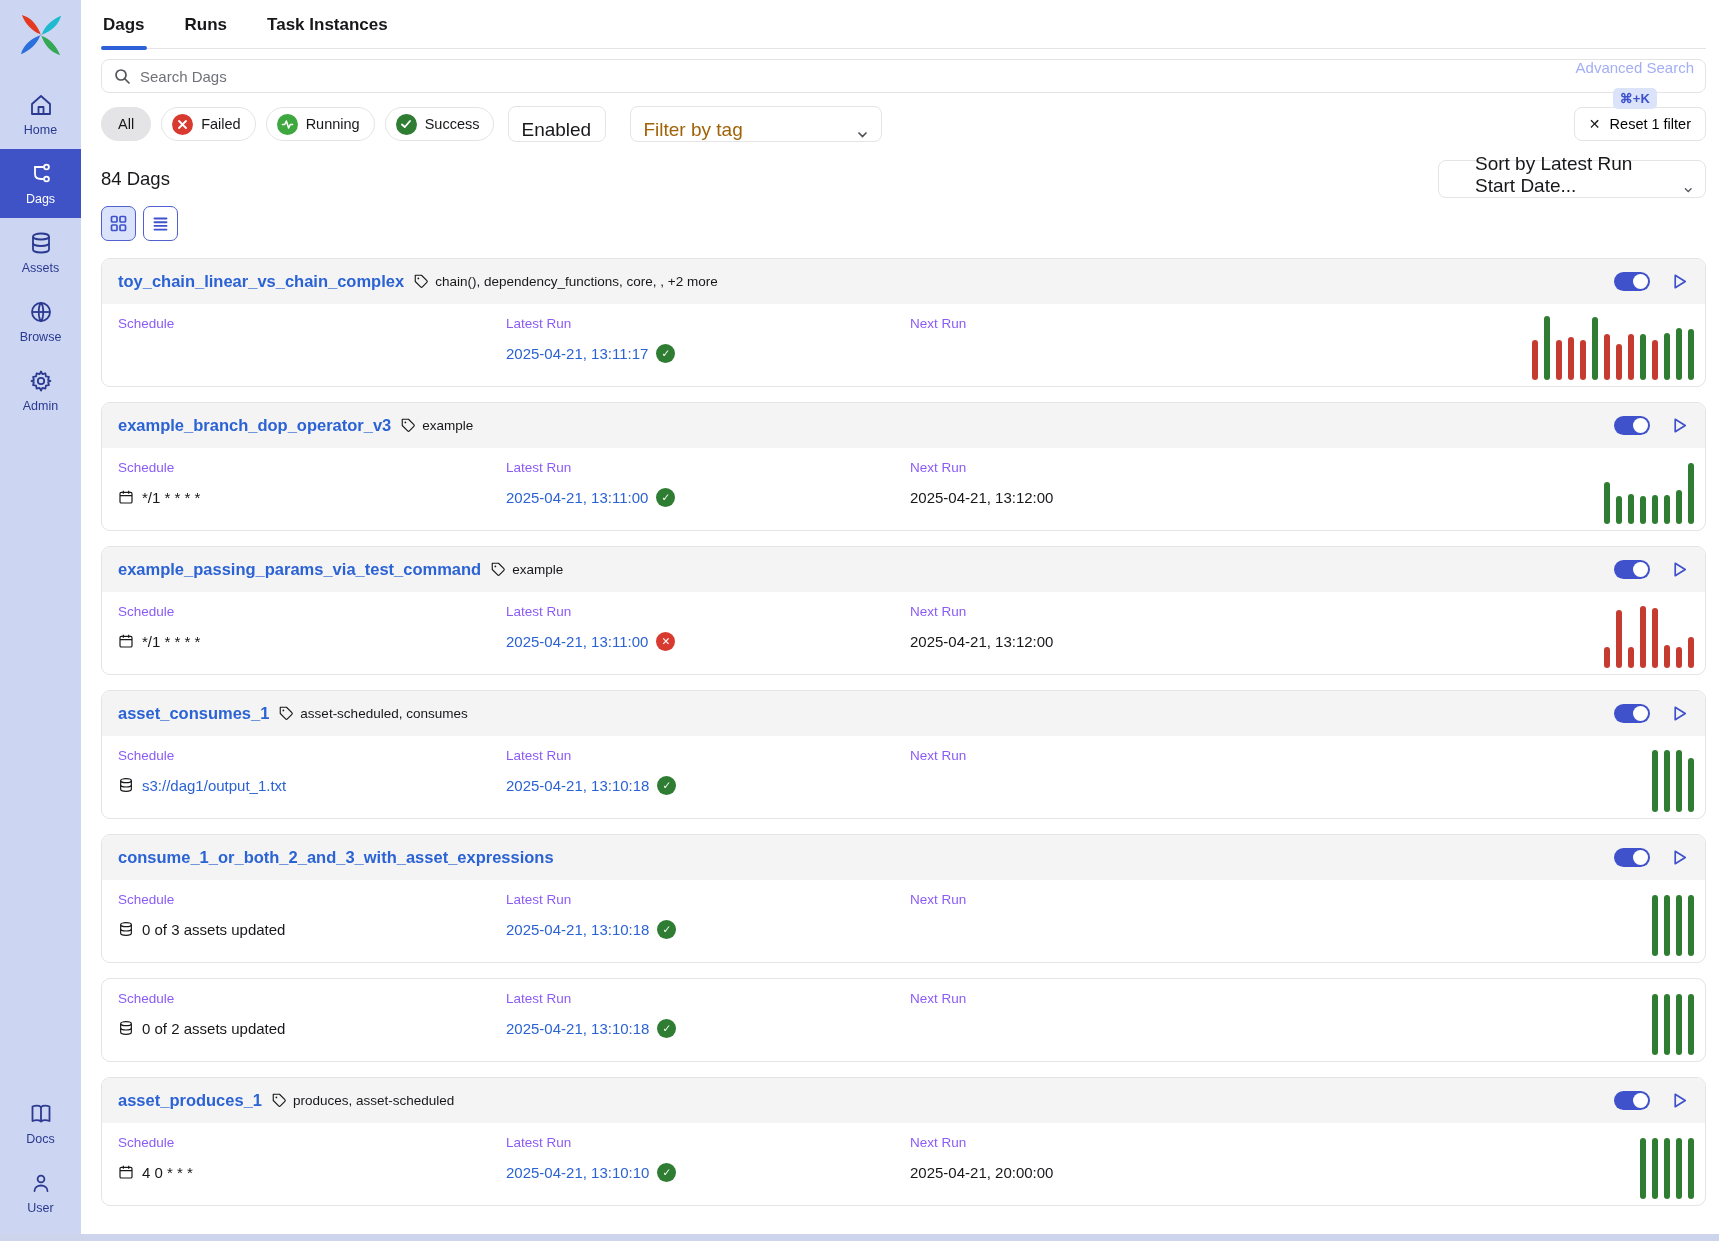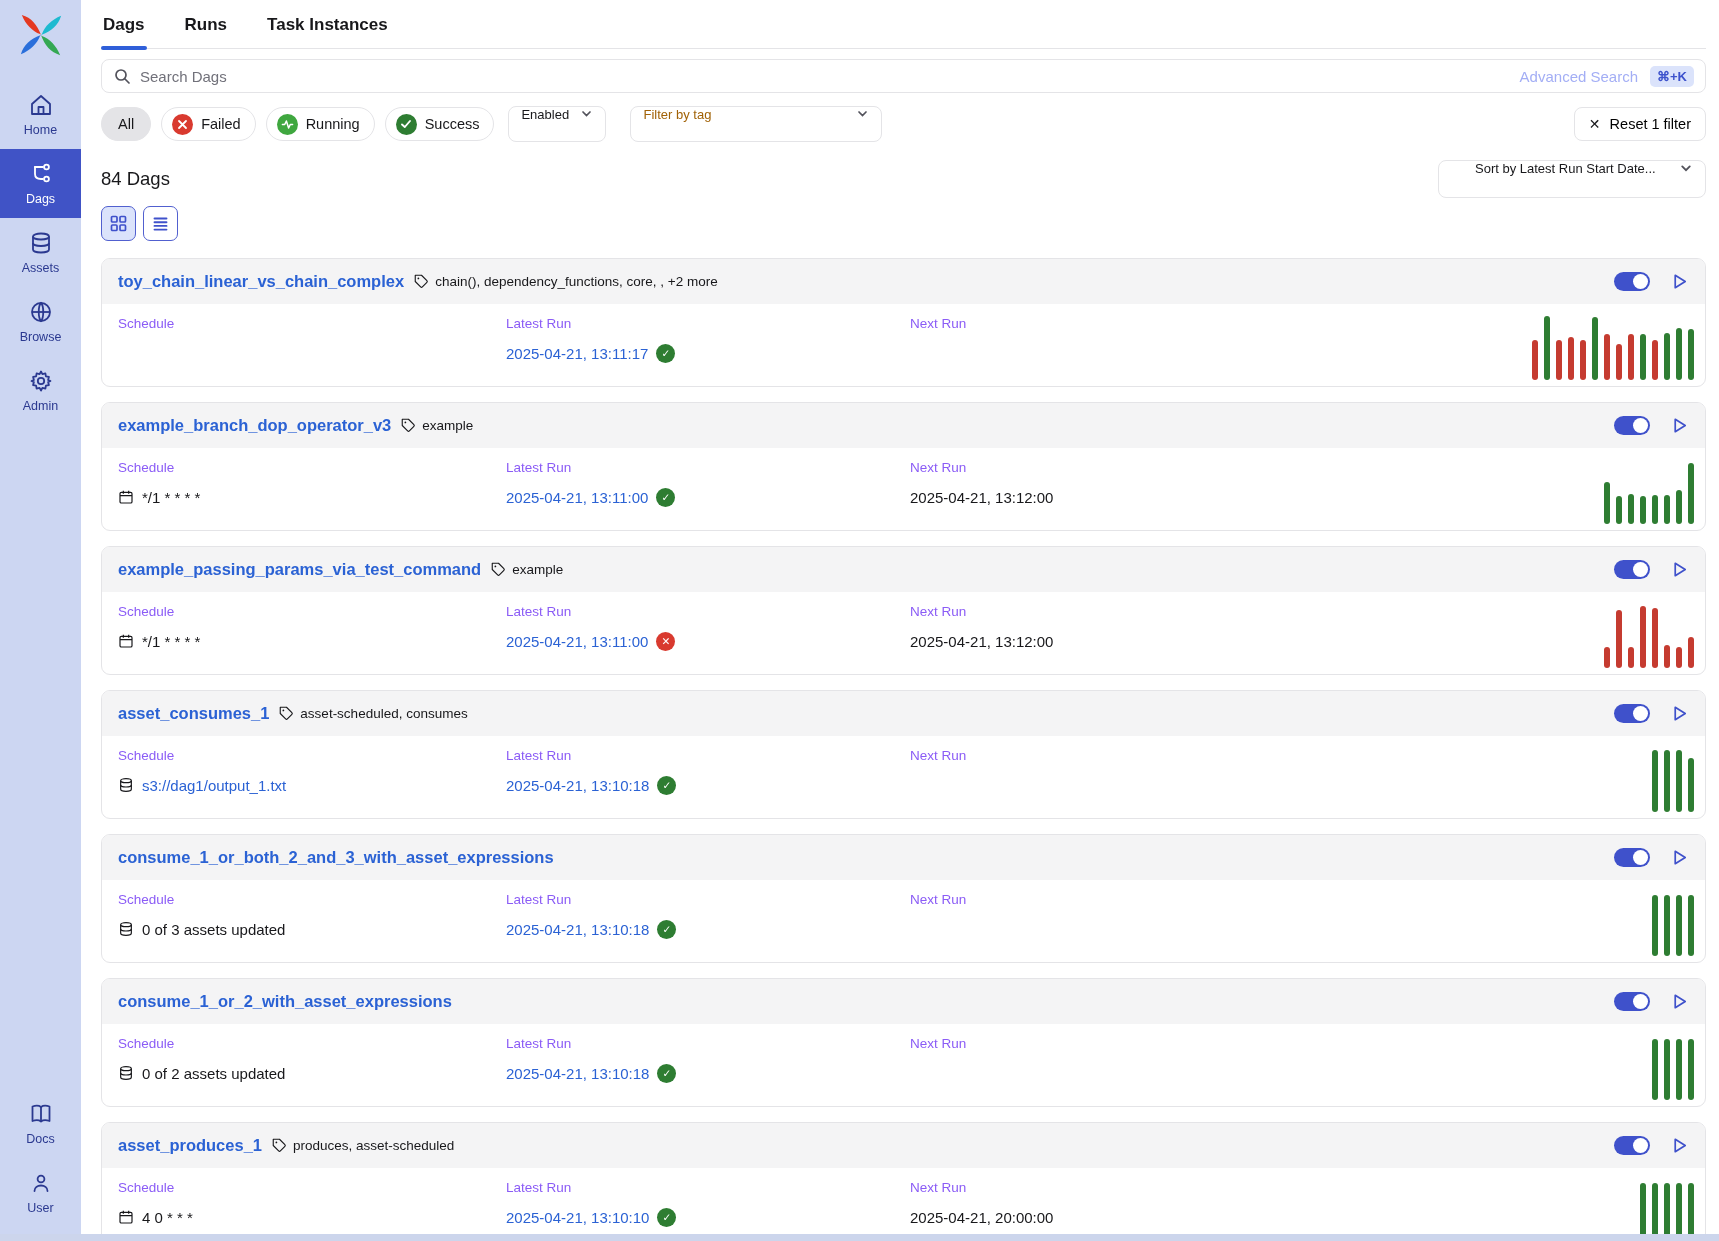--- a/index.html
+++ b/index.html
@@ -25,35 +25,35 @@
   .tabs { display:flex; gap:36px; padding-top:15px; border-bottom:1px solid #e4e4e7; }
   .tab { font-size:17px; font-weight:600; color:#18181b; padding:0 2px 13px; cursor:pointer; position:relative; }
   .tab.active { font-weight:700; }
   .tab.active:after { content:""; position:absolute; left:0; right:0; bottom:-2px; height:4px; background:#2f5fd9; border-radius:2px; }
 
   .search-row { position:relative; margin-top:10px; }
   .search-input { width:100%; height:34px; border:1px solid #e4e4e7; border-radius:8px;
                   padding:0 220px 0 38px; font-size:15px; font-family:inherit; color:#18181b; outline:none; }
   .search-input::placeholder { color:#71717a; }
   .search-icon { position:absolute; left:13px; top:9px; }
-  .search-right { position:absolute; right:12px; top:0; height:34px; display:flex; align-items:center; gap:12px; }
+  .search-right { position:absolute; right:12px; top:0; height:34px; display:flex; align-items:center; gap:12px;flex-direction:column; }
   .advanced-search { color:#a3aef5; font-size:15px; cursor:pointer; }
   .kbd-badge { background:#dbe3fb; color:#3d52cc; font-size:13px; padding:3px 7px; border-radius:5px; font-weight:600; }
 
   .chips-row { margin-top:13px; display:flex; align-items:center; gap:10px; }
   .chip { height:34px; border-radius:17px; border:1px solid #e4e4e7; background:#fff;
           display:inline-flex; align-items:center; gap:8px; padding:0 14px 0 10px; font-size:14.5px; cursor:pointer; }
   .chip.chip-all { background:#e4e4e7; border-color:#e4e4e7; padding:0 16px; }
   .sicon { width:21px; height:21px; border-radius:50%; display:inline-flex; align-items:center; justify-content:center; flex:0 0 auto; }
   .sicon svg { display:block; }
   .sicon.failed { background:#d93a2f; }
   .sicon.running { background:#3fa73f; }
   .sicon.success { background:#2e7d32; }
   .select { height:36px; border:1px solid #e4e4e7; border-radius:8px; background:#fff;
-            display:inline-flex; align-items:flex-start; gap:10px; padding:0 12px; font-size:13px; cursor:pointer; }
+            display:inline-flex; align-items:flex-end; gap:10px; padding:0 12px; font-size:19px; cursor:pointer; }
   .select.enabled-select { margin-left:4px; width:98px; justify-content:space-between; }
   .select.tag-select { margin-left:14px; width:252px; justify-content:space-between; color:#a16207; }
   .reset-btn { margin-left:auto; height:34px; border:1px solid #e4e4e7; border-radius:8px; background:#fff;
                display:inline-flex; align-items:center; gap:9px; padding:0 14px; font-size:14.5px; cursor:pointer; }
   .x-glyph { font-family:"DejaVu Sans", sans-serif; font-size:14px; color:#18181b; }
 
   .count-row { margin-top:18px; display:flex; align-items:center; justify-content:space-between; }
   .dag-count { font-size:18.5px; font-weight:400; }
   .sort-select { width:268px; height:38px; justify-content:space-between;padding-left:36px; }
 
@@ -562,97 +562,83 @@
       <div class="chart">
               <div class="bar bar-g" style="height: 61px;"></div>
               <div class="bar bar-g" style="height: 61px;"></div>
               <div class="bar bar-g" style="height: 61px;"></div>
               <div class="bar bar-g" style="height: 61px;"></div>
             </div>
     </div>
   </div>
 
   <div class="card">
+    <div class="card-body">
+      <div class="cols">
+        <div class="col1">
+          <div class="col-label">Schedule</div>
+          <div class="col-value">
+
+            <svg class="icon-database" width="16" height="16" viewBox="0 0 24 24" fill="none" stroke="#18181b" stroke-width="1.8">
+                    <ellipse cx="12" cy="5.5" rx="8" ry="3"></ellipse>
+                    <path d="M4 5.5 V12 C4 13.7 7.6 15 12 15 C16.4 15 20 13.7 20 12 V5.5"></path>
+                    <path d="M4 12 V18.5 C4 20.2 7.6 21.5 12 21.5 C16.4 21.5 20 20.2 20 18.5 V12"></path>
+                  </svg>
+            <span>0 of 2 assets updated</span>
+          </div>
+        </div>
+        <div class="col2">
+          <div class="col-label">Latest Run</div>
+          <div class="col-value latest">
+            <span class="link">2025-04-21, 13:10:18</span>
+            <span class="status success">✓</span>
+          </div>
+        </div>
+        <div class="col3">
+          <div class="col-label">Next Run</div>
+          <div class="col-value">
+            <span></span>
+          </div>
+        </div>
+      </div>
+      <div class="chart">
+              <div class="bar bar-g" style="height: 61px;"></div>
+              <div class="bar bar-g" style="height: 61px;"></div>
+              <div class="bar bar-g" style="height: 61px;"></div>
+              <div class="bar bar-g" style="height: 61px;"></div>
+            </div>
+    </div>
+  </div>
+
+  <div class="card">
     <div class="card-header">
-      <span class="dag-name">consume_1_or_2_with_asset_expressions</span>
-
+      <span class="dag-name">asset_produces_1</span>
+      <span class="tag-wrap">
+        <svg width="15" height="15" viewBox="0 0 24 24" fill="none" stroke="#18181b" stroke-width="1.8" stroke-linejoin="round">
+                <path d="M20.6 13.4 L13.4 20.6 A2 2 0 0 1 10.6 20.6 L2 12 V2 H12 L20.6 10.6 A2 2 0 0 1 20.6 13.4 Z"></path>
+                <circle cx="7" cy="7" r="1.4" fill="#18181b" stroke="none"></circle>
+              </svg>
+        <span>produces, asset-scheduled</span>
+      </span>
       <span class="hdr-controls">
         <span class="switch">
                 <span class="knob"></span>
               </span>
         <button class="play-btn">
           <svg width="19" height="19" viewBox="0 0 20 20" fill="none" stroke="#3f51cb" stroke-width="1.8" stroke-linejoin="round">
                   <path d="M5.5 3.5 L16 10 L5.5 16.5 Z"></path>
                 </svg>
         </button>
       </span>
     </div>
     <div class="card-body">
       <div class="cols">
         <div class="col1">
           <div class="col-label">Schedule</div>
           <div class="col-value">
-
-            <svg class="icon-database" width="16" height="16" viewBox="0 0 24 24" fill="none" stroke="#18181b" stroke-width="1.8">
-                    <ellipse cx="12" cy="5.5" rx="8" ry="3"></ellipse>
-                    <path d="M4 5.5 V12 C4 13.7 7.6 15 12 15 C16.4 15 20 13.7 20 12 V5.5"></path>
-                    <path d="M4 12 V18.5 C4 20.2 7.6 21.5 12 21.5 C16.4 21.5 20 20.2 20 18.5 V12"></path>
-                  </svg>
-            <span>0 of 2 assets updated</span>
-          </div>
-        </div>
-        <div class="col2">
-          <div class="col-label">Latest Run</div>
-          <div class="col-value latest">
-            <span class="link">2025-04-21, 13:10:18</span>
-            <span class="status success">✓</span>
-          </div>
-        </div>
-        <div class="col3">
-          <div class="col-label">Next Run</div>
-          <div class="col-value">
-            <span></span>
-          </div>
-        </div>
-      </div>
-      <div class="chart">
-              <div class="bar bar-g" style="height: 61px;"></div>
-              <div class="bar bar-g" style="height: 61px;"></div>
-              <div class="bar bar-g" style="height: 61px;"></div>
-              <div class="bar bar-g" style="height: 61px;"></div>
-            </div>
-    </div>
-  </div>
-
-  <div class="card">
-    <div class="card-header">
-      <span class="dag-name">asset_produces_1</span>
-      <span class="tag-wrap">
-        <svg width="15" height="15" viewBox="0 0 24 24" fill="none" stroke="#18181b" stroke-width="1.8" stroke-linejoin="round">
-                <path d="M20.6 13.4 L13.4 20.6 A2 2 0 0 1 10.6 20.6 L2 12 V2 H12 L20.6 10.6 A2 2 0 0 1 20.6 13.4 Z"></path>
-                <circle cx="7" cy="7" r="1.4" fill="#18181b" stroke="none"></circle>
-              </svg>
-        <span>produces, asset-scheduled</span>
-      </span>
-      <span class="hdr-controls">
-        <span class="switch">
-                <span class="knob"></span>
-              </span>
-        <button class="play-btn">
-          <svg width="19" height="19" viewBox="0 0 20 20" fill="none" stroke="#3f51cb" stroke-width="1.8" stroke-linejoin="round">
-                  <path d="M5.5 3.5 L16 10 L5.5 16.5 Z"></path>
-                </svg>
-        </button>
-      </span>
-    </div>
-    <div class="card-body">
-      <div class="cols">
-        <div class="col1">
-          <div class="col-label">Schedule</div>
-          <div class="col-value">
             <svg class="icon-calendar" width="16" height="16" viewBox="0 0 24 24" fill="none" stroke="#18181b" stroke-width="1.8">
                     <rect x="3" y="5" width="18" height="16" rx="2"></rect>
                     <path d="M3 10 H21 M8 2.5 V7 M16 2.5 V7"></path>
                   </svg>
 
             <span>4 0 * * *</span>
           </div>
         </div>
         <div class="col2">
           <div class="col-label">Latest Run</div>

